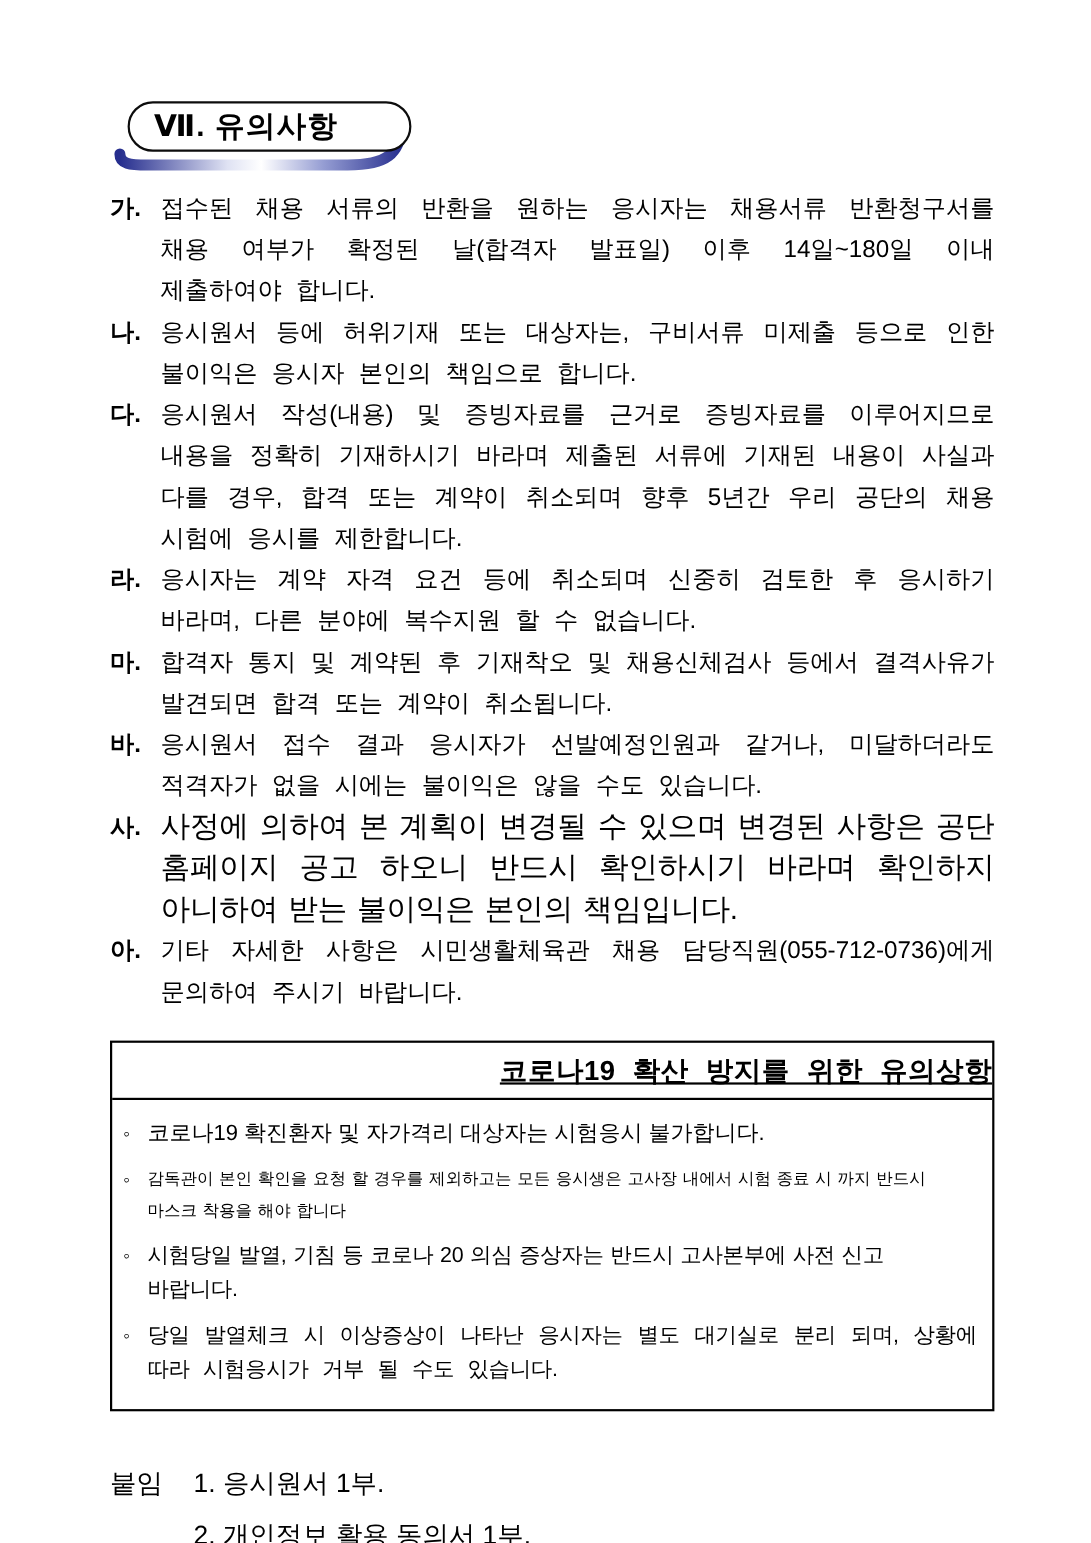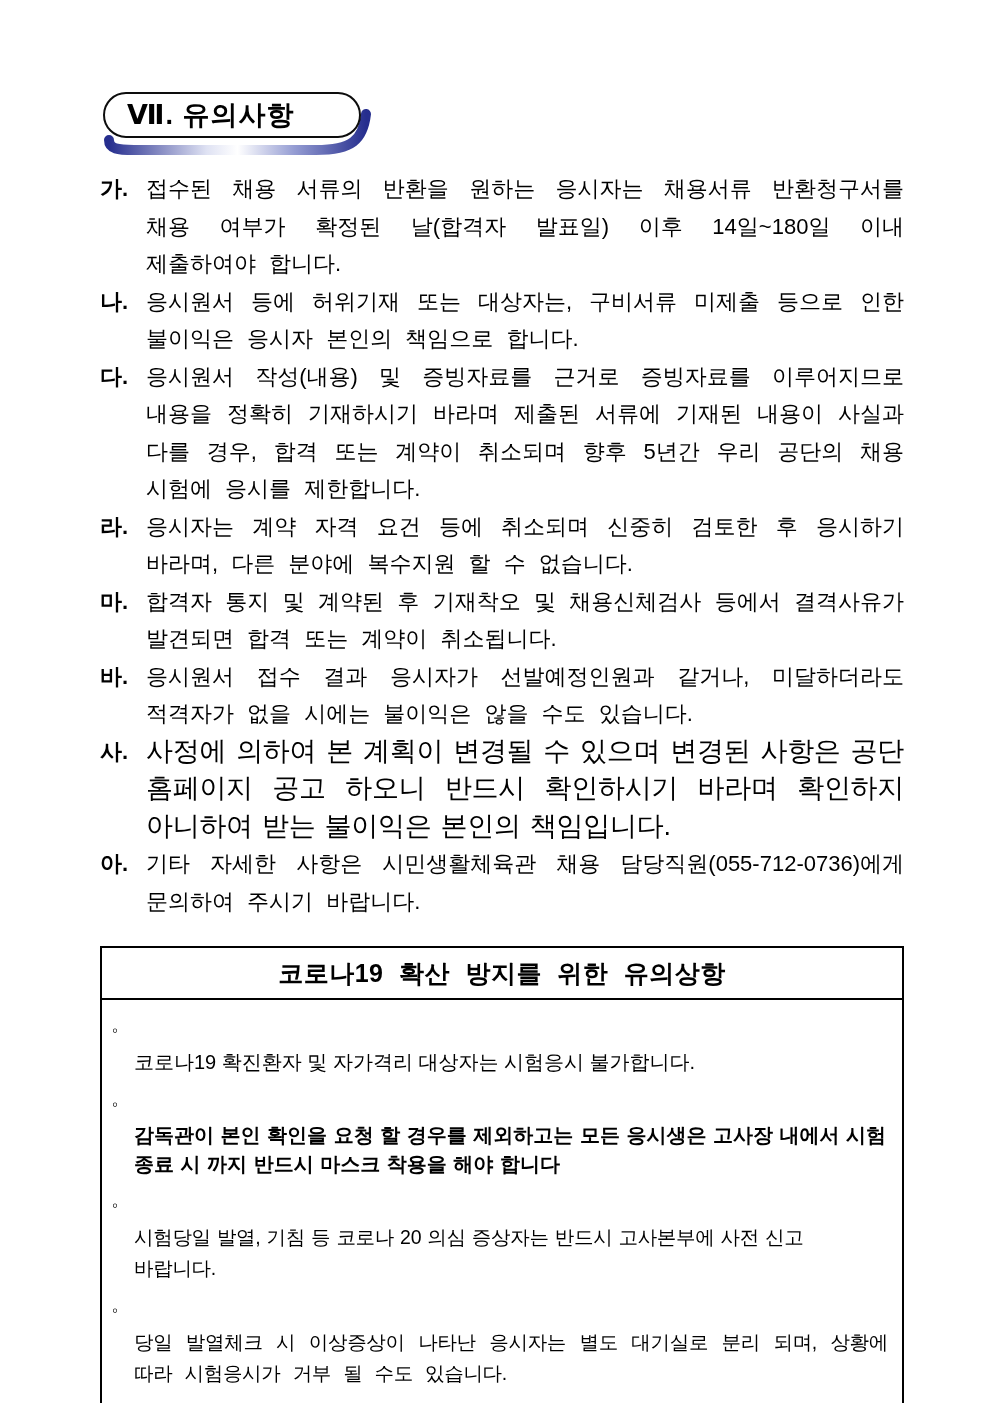--- a/index.html
+++ b/index.html
@@ -13,21 +13,21 @@
     padding: 92px 88px 0 100px;
     color: #000;
     font-family: "Liberation Sans", "DejaVu Sans", sans-serif;
     overflow: hidden;
   }
 
   
   .badge-wrap { position: relative; width: 280px; height: 66px; }
   .badge-swoosh { position: absolute; left: 0; top: 0; z-index: 0; }
   .badge-pill {
-    position: absolute; left: 3px; top: 0; z-index: 1;
+    position: absolute; left: 16px; top: 0; z-index: 1;
     width: 258px; height: 46px;
     background: #fff;
     border: 2px solid #0d0d0d;
     border-radius: 24px;
     display: flex; align-items: center;
     padding-left: 22px;
     box-sizing: border-box;
   }
   .badge-pill span {
     font-size: 27px; font-weight: bold; letter-spacing: 1px;
@@ -42,30 +42,30 @@
     flex: 1; text-align: justify; text-justify: inter-word;
     word-spacing: 7px; word-break: keep-all;
   }
   .note-row.condensed .note-text {
     font-size: 27px; word-spacing: 2px; letter-spacing: -0.3px;
   }
 
   
   .covid-box { margin-top: 26px; border: 2px solid #000; background: #fff; }
   .covid-title {
-    text-align: center; font-weight: bold; font-size: 25px;
+    text-align: right; font-weight: bold; font-size: 25px;
     padding: 9px 0 8px 0; border-bottom: 2px solid #000;
-    letter-spacing: 0.5px; word-spacing: 8px;
+    letter-spacing: 0.5px; word-spacing: 8px; text-decoration: underline;
   }
   .covid-body { padding: 15px 14px 20px 10px; }
   .bullet-row { display: flex; font-size: 20px; line-height: 31px; margin-top: 11px; }
   .bullet-row:first-child { margin-top: 0; }
   .bullet-marker { flex: 0 0 22px; width: 22px; font-size: 17px; }
-  .bullet-text { flex: 1; word-break: keep-all; margin-top: 32px; }
-  .bullet-row.small .bullet-text { font-size: 20px; line-height: 29px; word-spacing: 1px; font-weight: bold; }
+  .bullet-text { flex: 1; word-break: keep-all; }
+  .bullet-row.small .bullet-text { font-size: 15px; line-height: 29px; word-spacing: 1px; }
   .bullet-row.cond .bullet-text { font-size: 19.5px; letter-spacing: -0.3px; word-spacing: 1px; }
   .bullet-row.justify .bullet-text { text-align: justify; word-spacing: 7px; }
 
   
   .attachments { display: flex; margin-top: 42px; font-size: 24px; line-height: 47.5px; }
   .att-label { flex: 0 0 76px; width: 76px; }
   .att-items { flex: 1; }
 </style>
 </head>
 <body>
@@ -143,18 +143,19 @@
       <div class="bullet-row cond justify">
         <span class="bullet-marker">◦</span>
         <div class="bullet-text">당일 발열체크 시 이상증상이 나타난 응시자는 별도 대기실로 분리 되며, 상황에 따라 시험응시가 거부 될 수도 있습니다.</div>
       </div>
     </div>
   </div>
 
   <div class="attachments">
     <span class="att-label">붙임</span>
     <div class="att-items">
+      <div class="att-item">1. 응시원서 1부.</div>
       <div class="att-item">2. 개인정보 활용 동의서 1부.</div>
 
     </div>
   </div>
 
 </div>
 
 </body></html>

